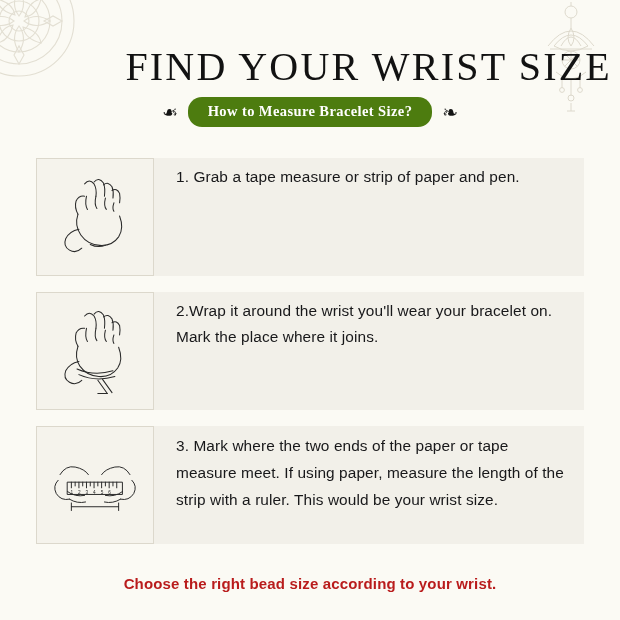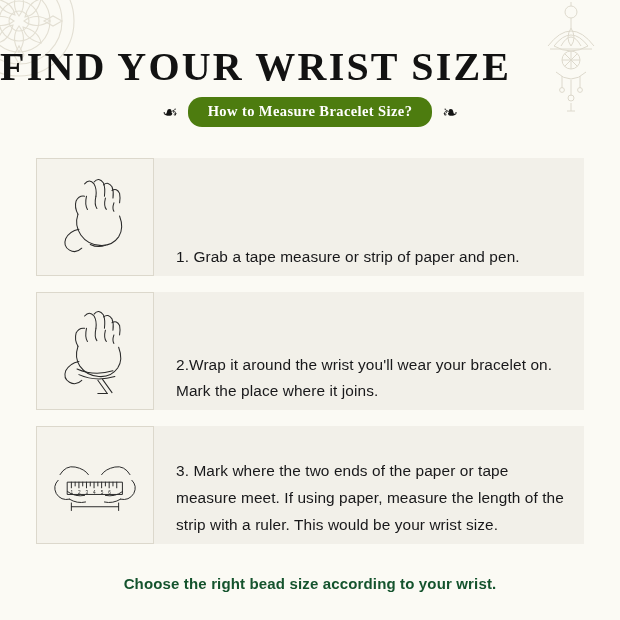--- a/index.html
+++ b/index.html
@@ -67,26 +67,26 @@
     height: 20px;
     display: block;
   }
 
   
   .title {
     position: absolute;
     top: 44px;
     left: 0;
     right: 8px;
-    text-align: left;
+    text-align: right;
     font-family: "Liberation Serif", serif;
     font-size: 40px;
     line-height: 46px;
     letter-spacing: 2.2px;
-    font-weight: 700;
+    font-weight: 400;
     color: #121212;
   }
 
   
   .subrow {
     position: absolute;
     top: 97px;
     left: 0;
     right: 0;
     display: flex;
@@ -116,21 +116,21 @@
 
   
   .steps {
     position: absolute;
     top: 158px;
     left: 36px;
     width: 548px;
   }
   .step {
     display: flex;
-    align-items: flex-end;
+    align-items: flex-start;
     background: #f2f0e9;
     margin-bottom: 16px;
   }
   .step .thumb {
     width: 118px;
     min-width: 118px;
     height: 118px;
     background: #f5f3ec;
     border: 1px solid #dcd8cc;
     box-sizing: border-box;
@@ -157,21 +157,21 @@
   
   .footer {
     position: absolute;
     bottom: 28px;
     left: 0;
     right: 0;
     text-align: center;
     font-size: 15px;
     font-weight: 700;
     letter-spacing: 0.15px;
-    color: #14532d;
+    color: #b91c1c;
   }
 
   svg { display: block; }
 </style>
 </head>
 <body>
 
 <div class="page">
 
   <div class="mandala-left">

